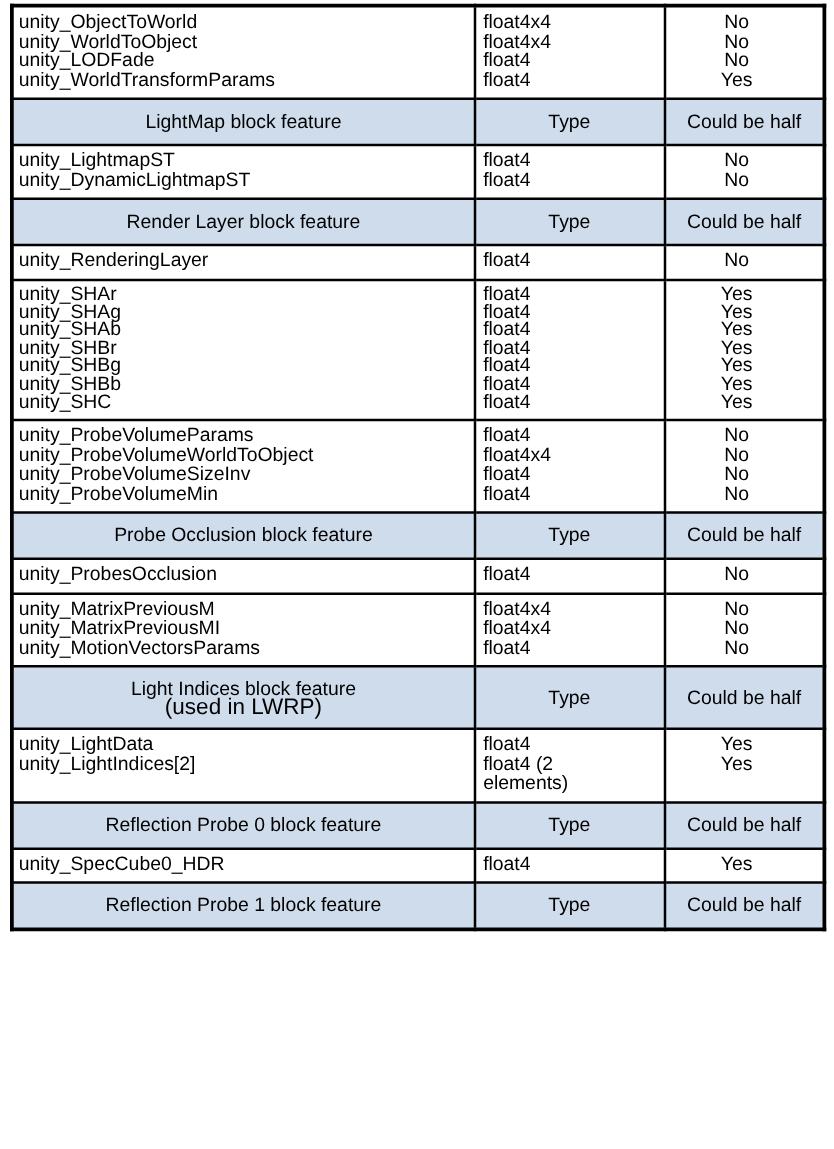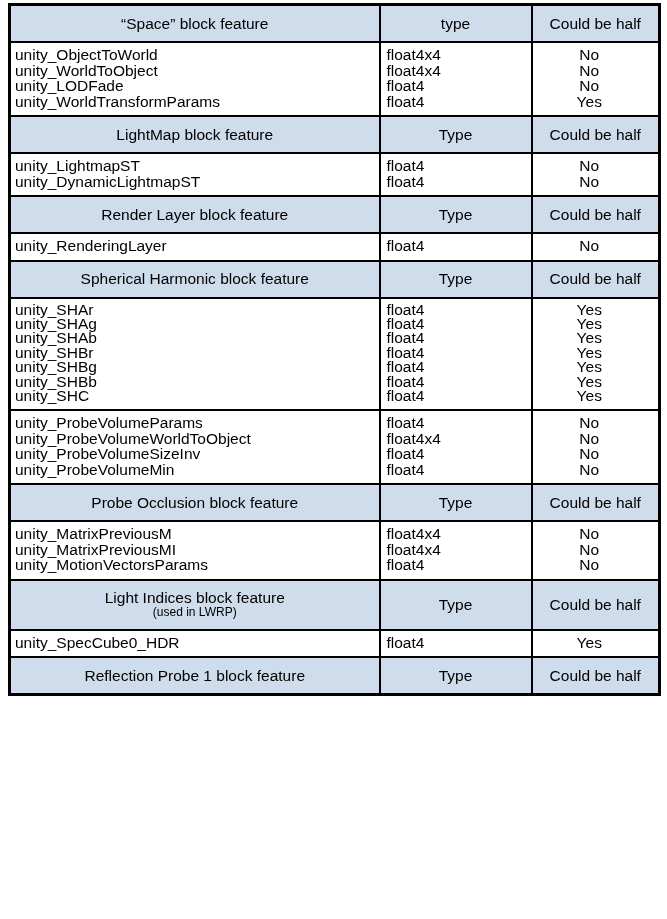--- a/index.html
+++ b/index.html
@@ -53,21 +53,21 @@
     height: 31px;
     padding: 2px 4px;
   }
   tr.section-head td.cell-feature { text-align: center; }
   tr.section-head td.cell-type    { text-align: center; }
   tr.section-head td.cell-half    { text-align: center; }
 
   tr.section-head.two-line td { height: 44px; }
   .head-sub {
     display: block;
-    font-size: 12px;
+    font-size: 18px;
     line-height: 15px;
     margin-top: -1px;
   }
 
   
   tr.data-row td {
     background: #ffffff;
     padding: 4px 12px 6px 0;
     vertical-align: top;
   }
@@ -91,25 +91,20 @@
 <body>
 
 <div id="table-wrap">
   <table class="feature-table">
     <colgroup>
       <col class="col-feature">
       <col class="col-type">
       <col class="col-half">
     </colgroup>
     <tbody id="table-body">
-        <tr class="section-head">
-          <td class="cell-feature"><span>“Space” block feature</span></td>
-          <td class="cell-type">type</td>
-          <td class="cell-half">Could be half</td>
-        </tr>
         <tr class="data-row">
           <td class="cell-feature">
             <span class="stack">
               <span class="line">unity_ObjectToWorld</span>
               <span class="line">unity_WorldToObject</span>
               <span class="line">unity_LODFade</span>
               <span class="line">unity_WorldTransformParams</span>
             </span>
           </td>
           <td class="cell-type">
@@ -168,25 +163,20 @@
           <td class="cell-type">
             <span class="stack">
               <span class="line">float4</span>
             </span>
           </td>
           <td class="cell-half">
             <span class="stack">
               <span class="line">No</span>
             </span>
           </td>
-        </tr>
-        <tr class="section-head">
-          <td class="cell-feature"><span>Spherical Harmonic block feature</span></td>
-          <td class="cell-type">Type</td>
-          <td class="cell-half">Could be half</td>
         </tr>
         <tr class="data-row tight">
           <td class="cell-feature">
             <span class="stack">
               <span class="line">unity_SHAr</span>
               <span class="line">unity_SHAg</span>
               <span class="line">unity_SHAb</span>
               <span class="line">unity_SHBr</span>
               <span class="line">unity_SHBg</span>
               <span class="line">unity_SHBb</span>
@@ -243,20 +233,37 @@
           </td>
         </tr>
         <tr class="section-head">
           <td class="cell-feature"><span>Probe Occlusion block feature</span></td>
           <td class="cell-type">Type</td>
           <td class="cell-half">Could be half</td>
         </tr>
         <tr class="data-row">
           <td class="cell-feature">
             <span class="stack">
+              <span class="line">unity_ProbesOcclusion</span>
+            </span>
+          </td>
+          <td class="cell-type">
+            <span class="stack">
+              <span class="line">float4</span>
+            </span>
+          </td>
+          <td class="cell-half">
+            <span class="stack">
+              <span class="line">No</span>
+            </span>
+          </td>
+        </tr>
+        <tr class="data-row">
+          <td class="cell-feature">
+            <span class="stack">
               <span class="line">unity_MatrixPreviousM</span>
               <span class="line">unity_MatrixPreviousMI</span>
               <span class="line">unity_MotionVectorsParams</span>
             </span>
           </td>
           <td class="cell-type">
             <span class="stack">
               <span class="line">float4x4</span>
               <span class="line">float4x4</span>
               <span class="line">float4</span>
@@ -271,20 +278,46 @@
           </td>
         </tr>
         <tr class="section-head two-line">
           <td class="cell-feature"><span>Light Indices block feature</span><span class="head-sub">(used in LWRP)</span></td>
           <td class="cell-type">Type</td>
           <td class="cell-half">Could be half</td>
         </tr>
         <tr class="data-row">
           <td class="cell-feature">
             <span class="stack">
+              <span class="line">unity_LightData</span>
+              <span class="line">unity_LightIndices[2]</span>
+            </span>
+          </td>
+          <td class="cell-type">
+            <span class="stack">
+              <span class="line">float4</span>
+              <span class="line">float4 (2</span>
+              <span class="line">elements)</span>
+            </span>
+          </td>
+          <td class="cell-half">
+            <span class="stack">
+              <span class="line">Yes</span>
+              <span class="line">Yes</span>
+            </span>
+          </td>
+        </tr>
+        <tr class="section-head">
+          <td class="cell-feature"><span>Reflection Probe 0 block feature</span></td>
+          <td class="cell-type">Type</td>
+          <td class="cell-half">Could be half</td>
+        </tr>
+        <tr class="data-row">
+          <td class="cell-feature">
+            <span class="stack">
               <span class="line">unity_SpecCube0_HDR</span>
             </span>
           </td>
           <td class="cell-type">
             <span class="stack">
               <span class="line">float4</span>
             </span>
           </td>
           <td class="cell-half">
             <span class="stack">

